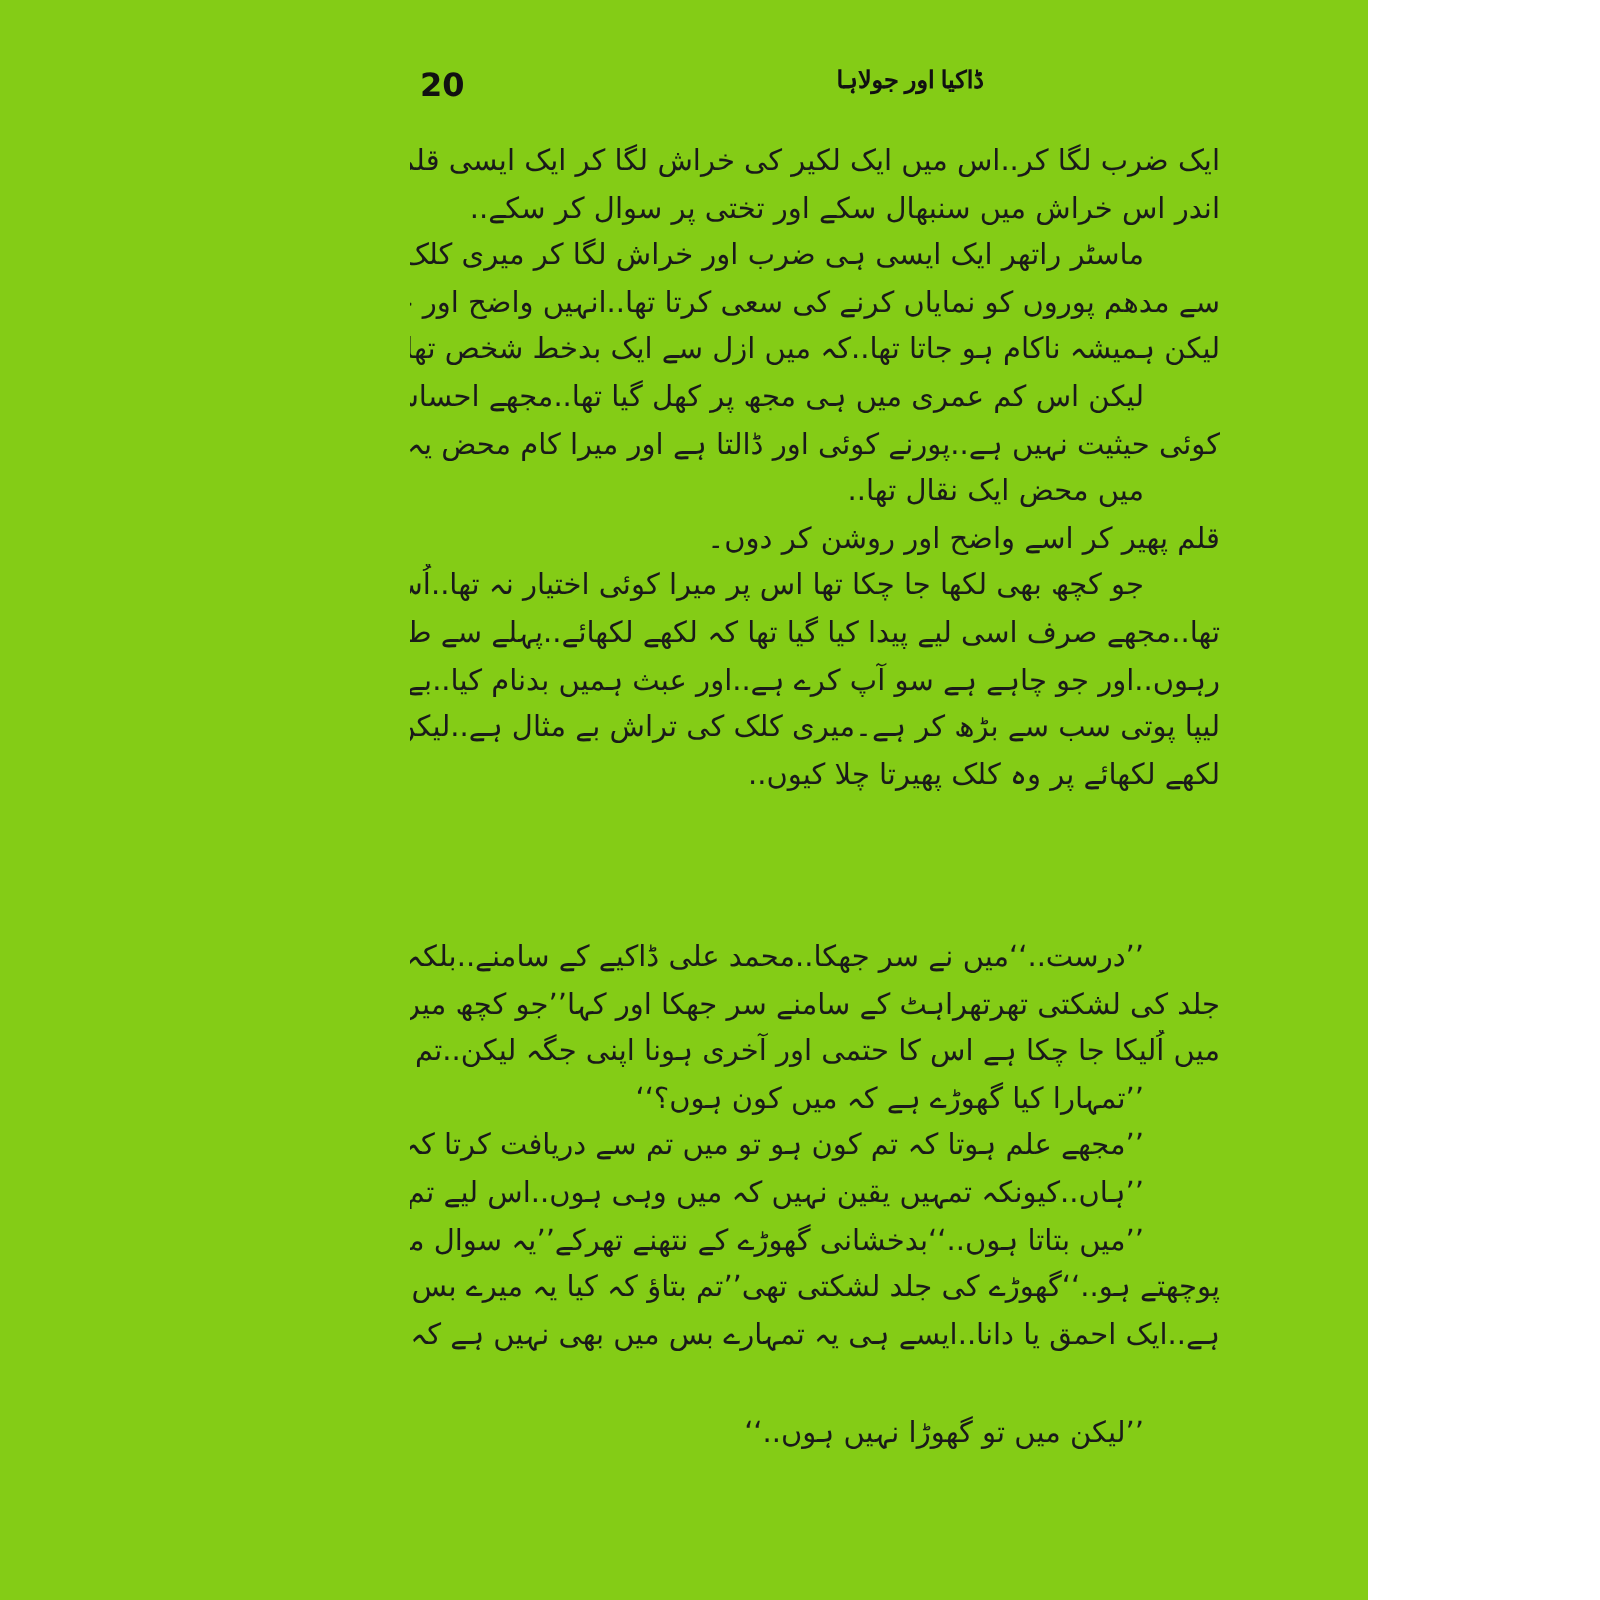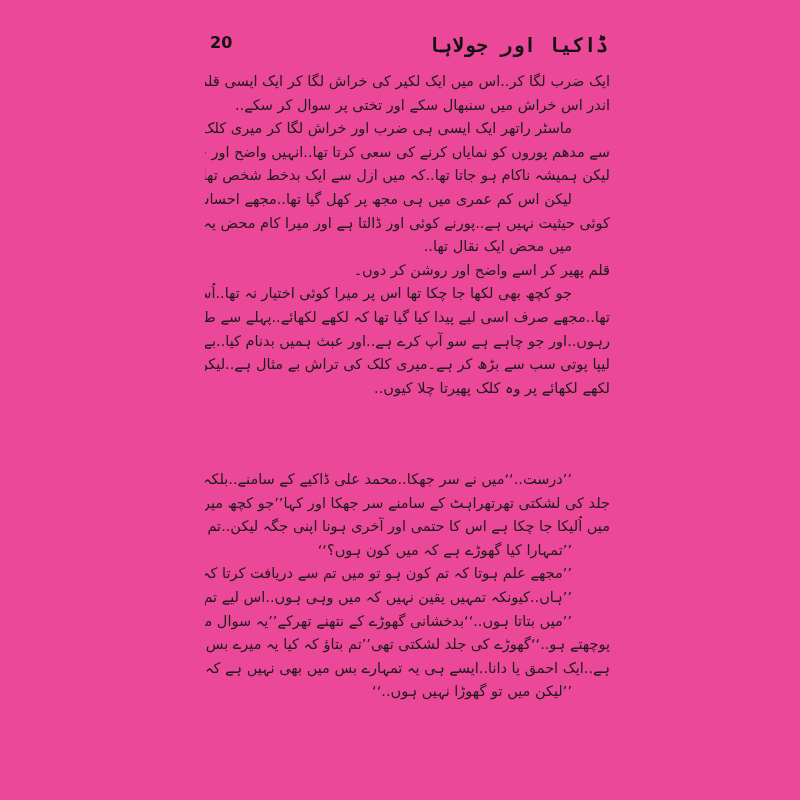--- a/index.html
+++ b/index.html
@@ -5,41 +5,41 @@
     html, body {
       margin: 0;
       padding: 0;
       width: 800px;
       height: 800px;
       background: #ffffff;
       overflow: hidden;
     }
     .page {
       position: relative;
-      width: 800px;
+      width: 684px;
       height: 800px;
-      background: #ec4899;
+      background: #84cc16;
       color: #1a1a1a;
     }
     .page-number {
       position: absolute;
       left: 210px;
       top: 33px;
       font-family: "DejaVu Sans", sans-serif;
       font-weight: bold;
       font-size: 16px;
       color: #111;
     }
     .running-title {
       position: absolute;
       right: 192px;
       top: 33px;
-      font-family: Liberation Mono, monospace;
+      font-family: Liberation Serif, serif;
       font-weight: bold;
-      font-size: 20px;
+      font-size: 12px;
       direction: rtl;
       color: #111;
     }
     .text-block {
       position: absolute;
       left: 205px;
       width: 405px;
       direction: rtl;
       text-align: justify;
       font-family: "DejaVu Sans", sans-serif;
@@ -81,16 +81,16 @@
   <div class="text-block" style="top:468px;">
     <span class="line" style="padding-right:38px;">’’درست..‘‘میں نے سر جھکا..محمد علی ڈاکیے کے سامنے..بلکہ اس کے بدخشانی گھوڑے کی</span>
     <span class="line">جلد کی لشکتی تھرتھراہٹ کے سامنے سر جھکا اور کہا’’جو کچھ میرے نصیب کی تختی پر پوروں کی صورت</span>
     <span class="line">میں اُلیکا جا چکا ہے اس کا حتمی اور آخری ہونا اپنی جگہ لیکن..تم مجھے یہ تو بتا سکتے ہو کہ تم کون ہو؟‘‘</span>
     <span class="line" style="padding-right:38px;">’’تمہارا کیا گھوڑے ہے کہ میں کون ہوں؟‘‘</span>
     <span class="line" style="padding-right:38px;">’’مجھے علم ہوتا کہ تم کون ہو تو میں تم سے دریافت کرتا کہ تم کون ہو؟‘‘</span>
     <span class="line" style="padding-right:38px;">’’ہاں..کیونکہ تمہیں یقین نہیں کہ میں وہی ہوں..اس لیے تم پوچھتے ہو کہ میں کون ہوں..‘‘</span>
     <span class="line" style="padding-right:38px;">’’میں بتاتا ہوں..‘‘بدخشانی گھوڑے کے نتھنے تھرکے’’یہ سوال میرے سوار سے کیوں</span>
     <span class="line">پوچھتے ہو..‘‘گھوڑے کی جلد لشکتی تھی’’تم بتاؤ کہ کیا یہ میرے بس میں ہے کہ مجھ پر کون سوار ہوتا</span>
     <span class="line">ہے..ایک احمق یا دانا..ایسے ہی یہ تمہارے بس میں بھی نہیں ہے کہ تم پر کون سوار ہوتا ہے..‘‘</span>
-    <span class="line" style="padding-right:38px;">’’لیکن میں تو گھوڑا نہیں ہوں..‘‘</span>
+    <span class="line" style="padding-right:38px;margin-top:26px;">’’لیکن میں تو گھوڑا نہیں ہوں..‘‘</span>
   </div>
 
 </div>
 
 </body></html>

